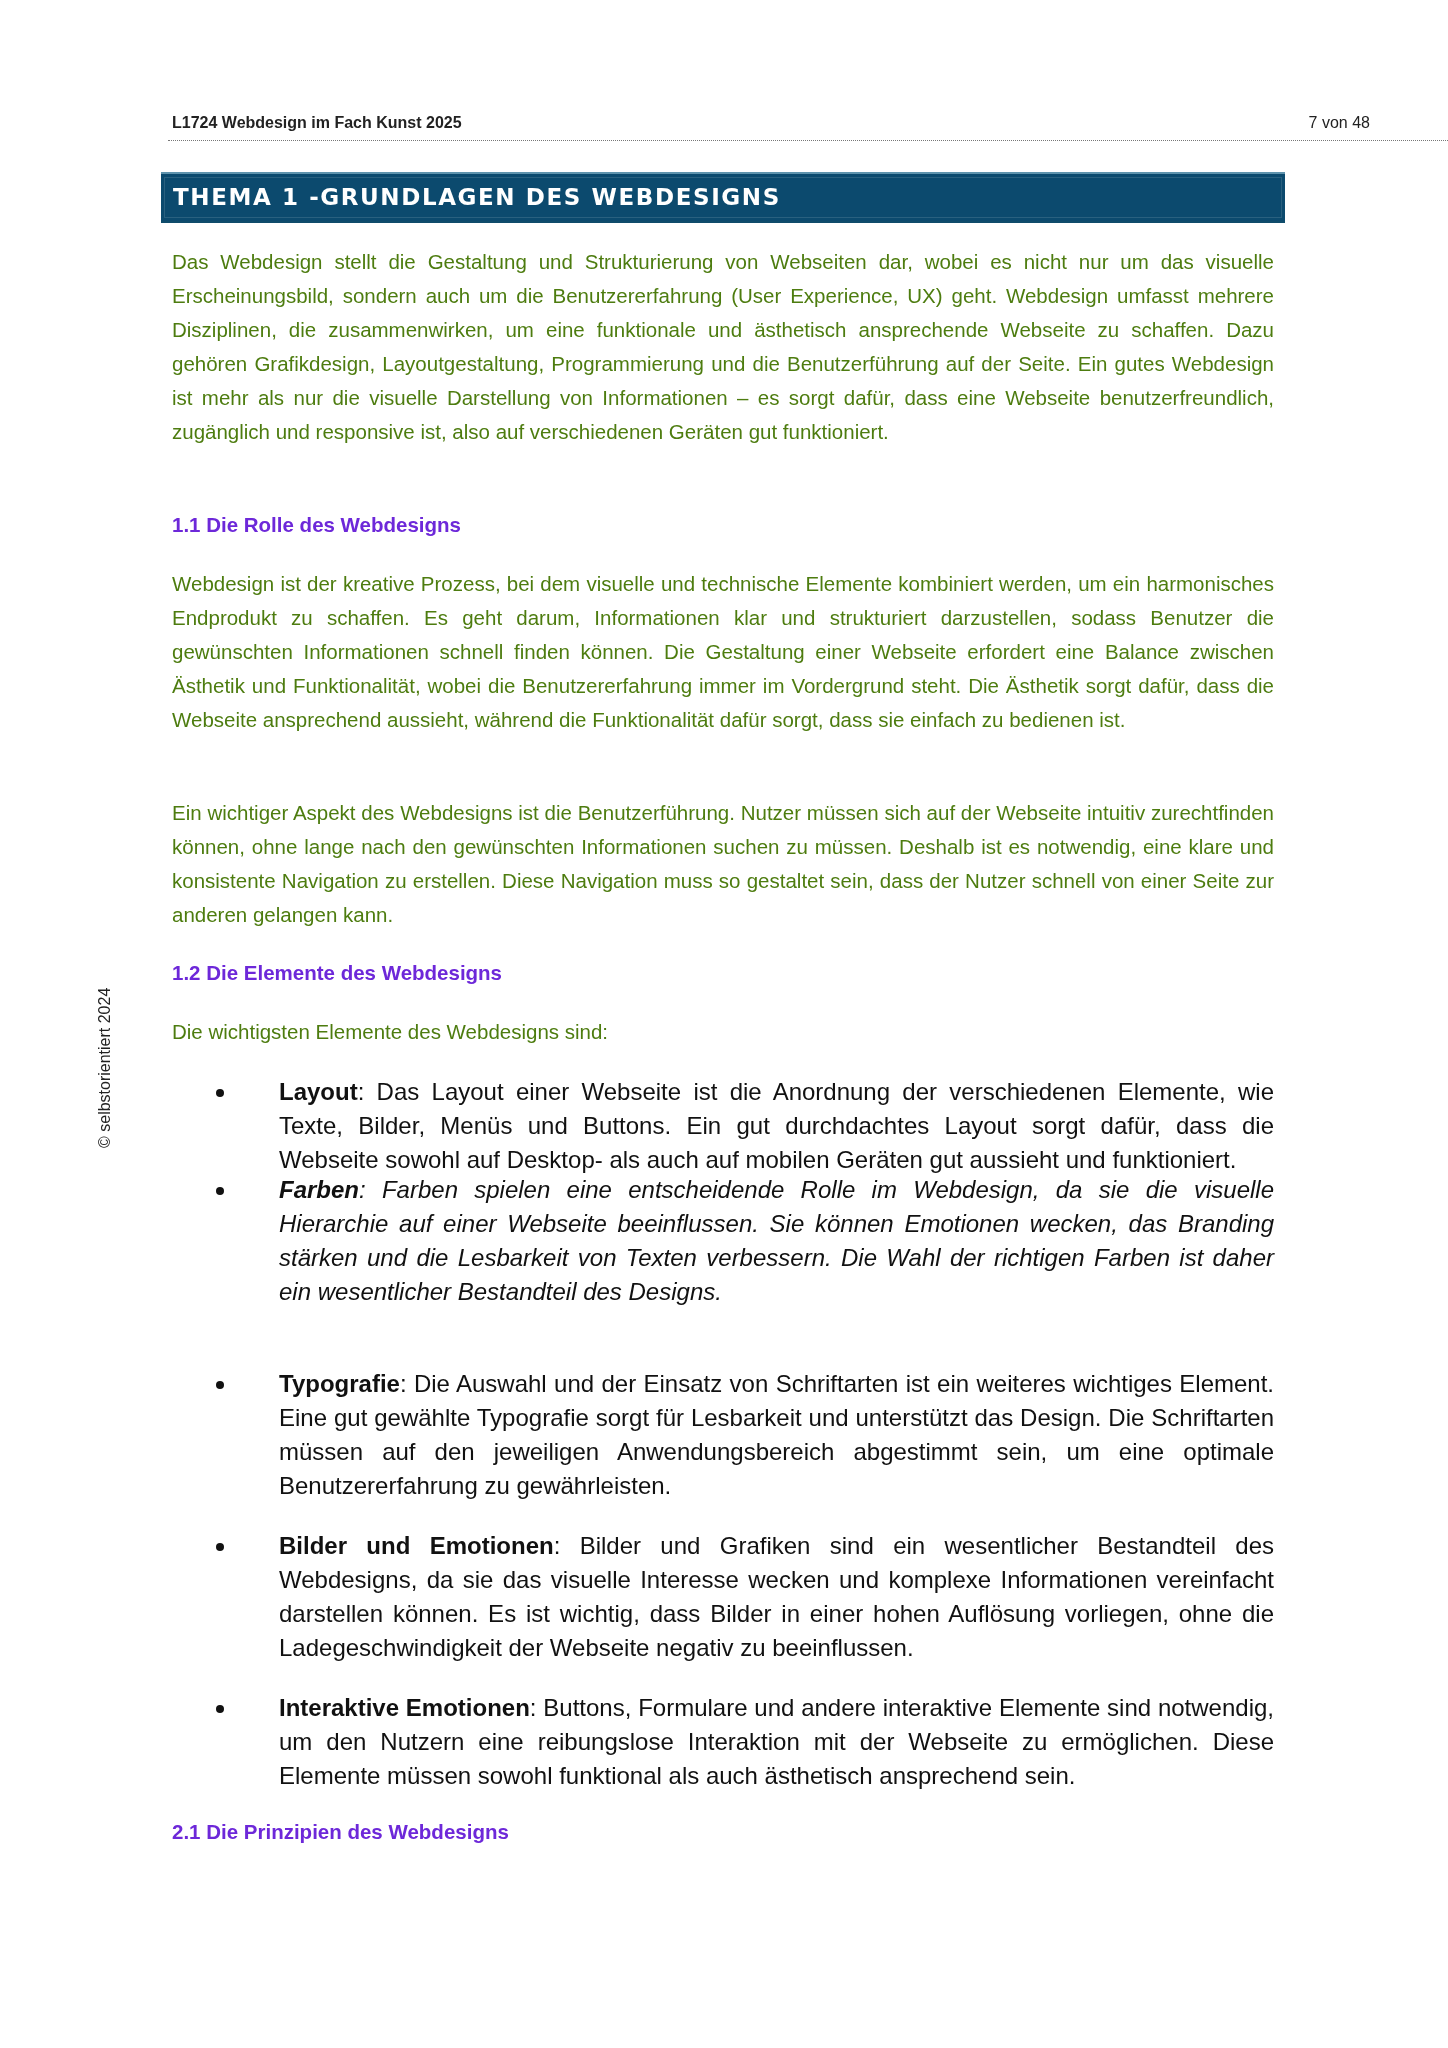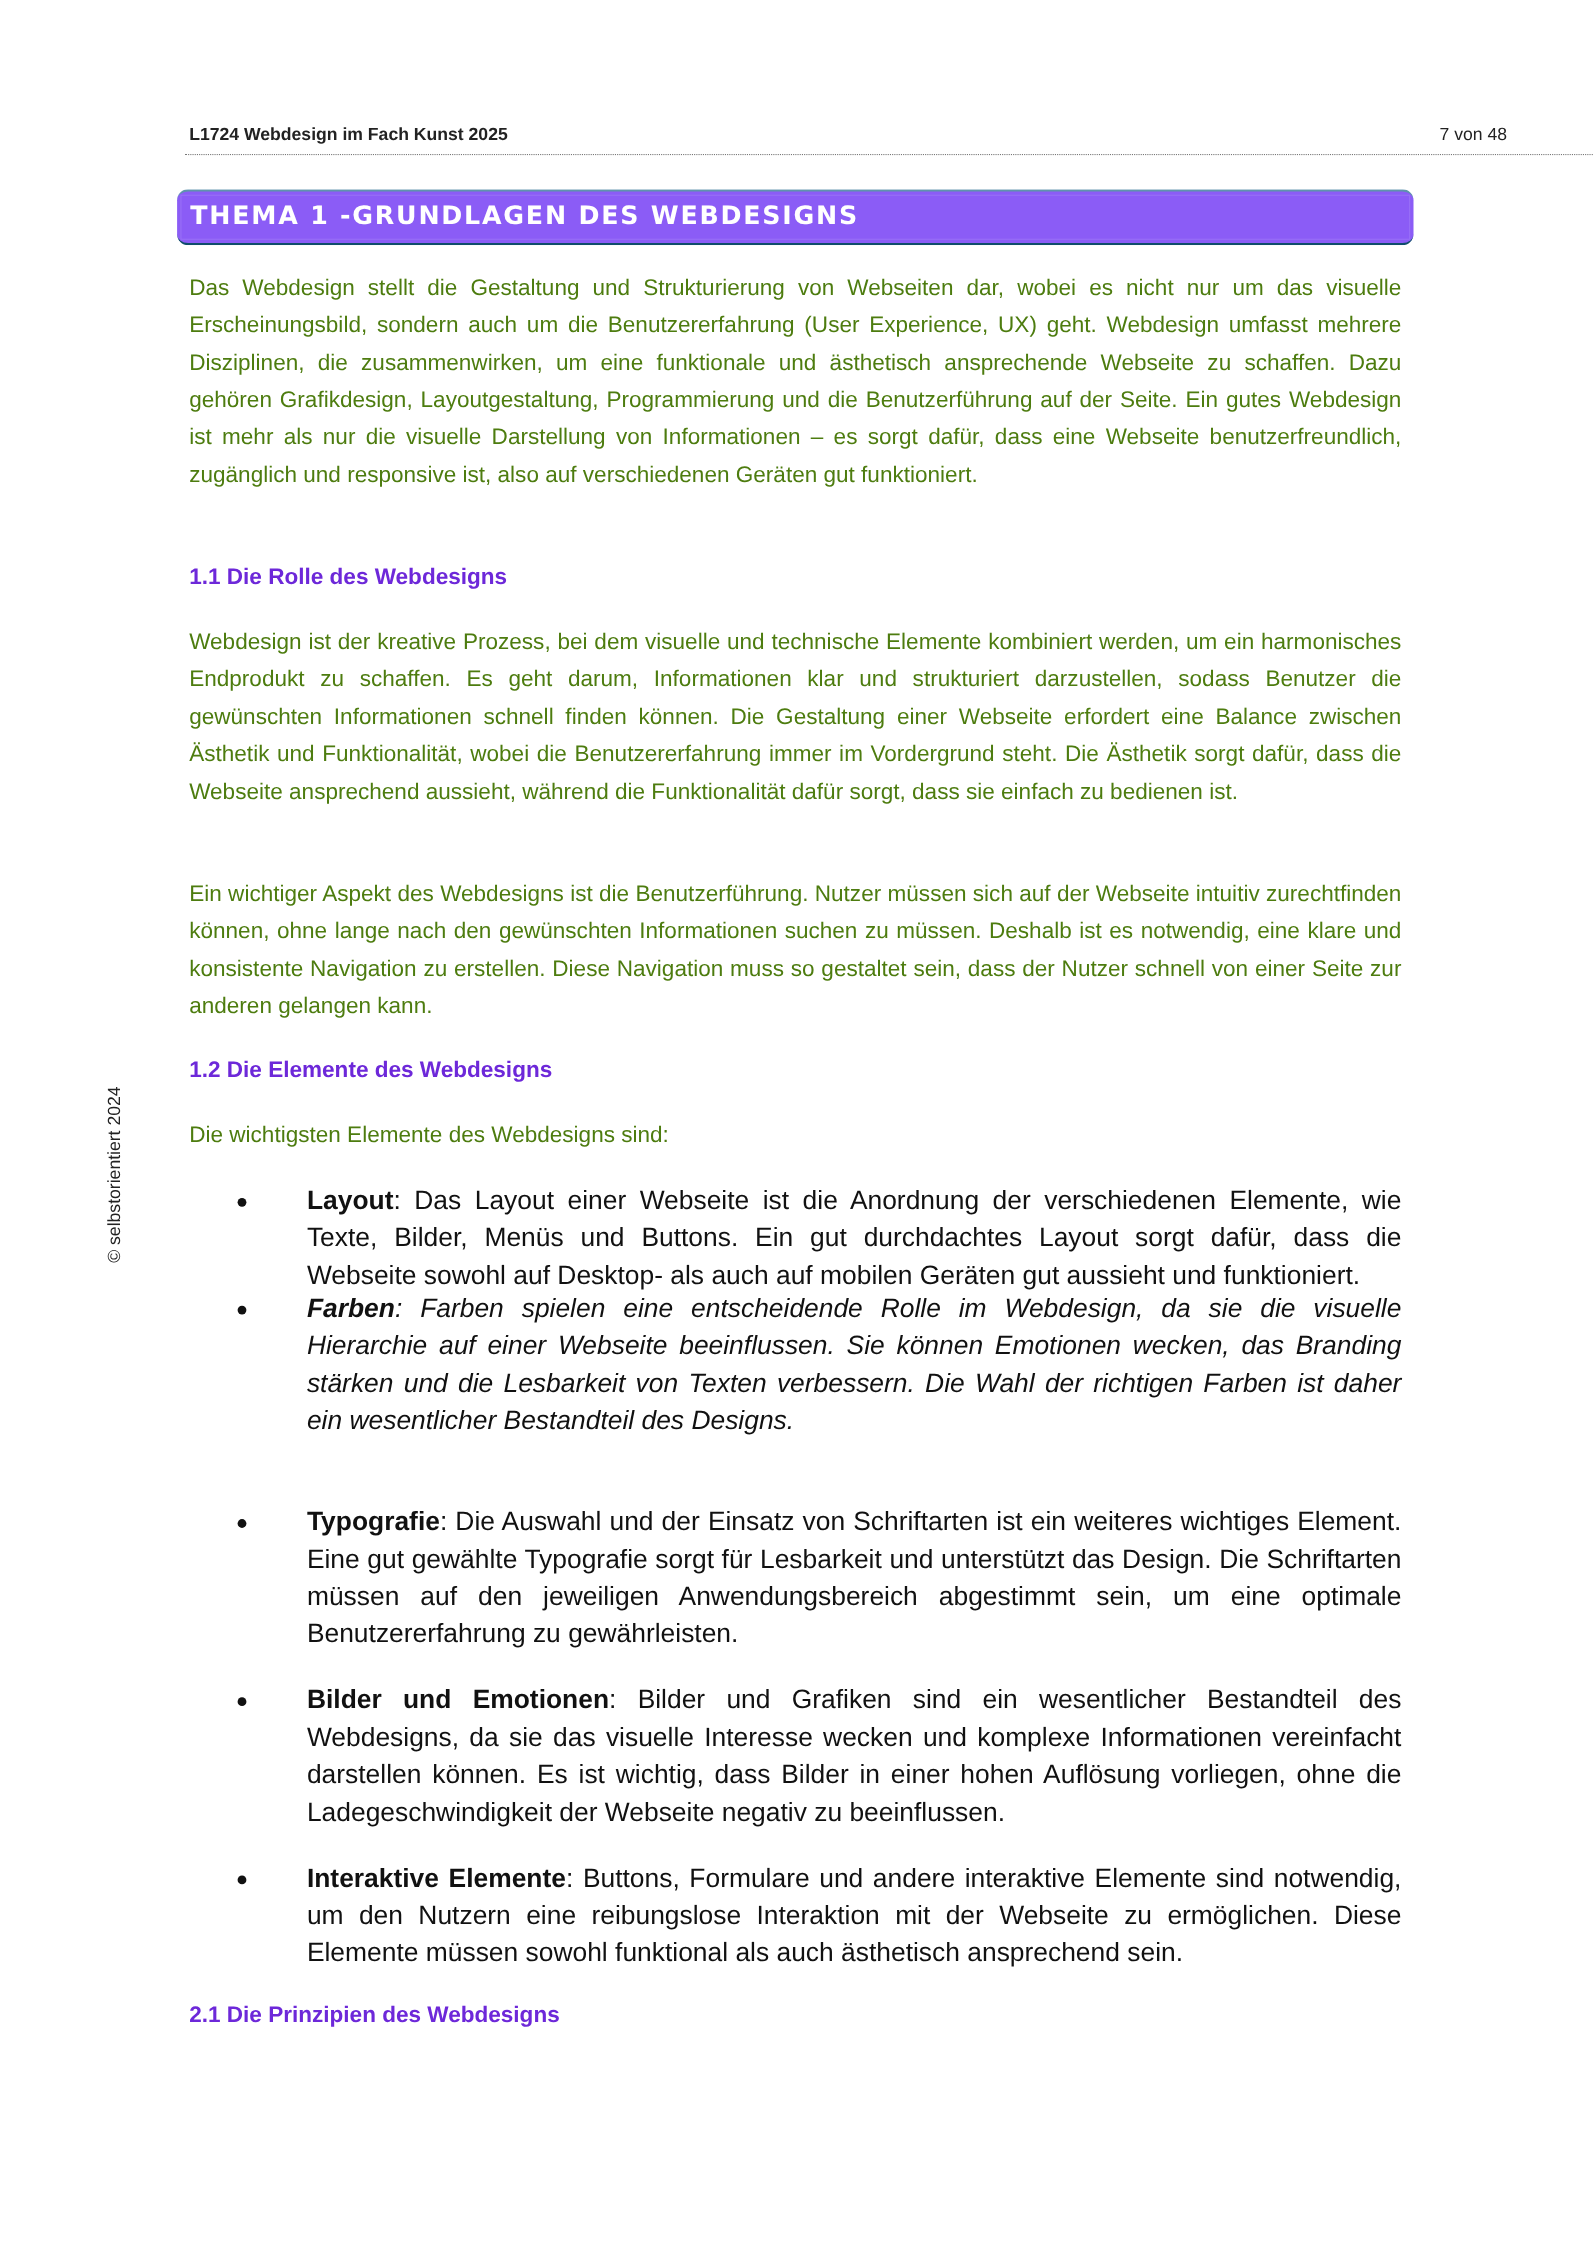--- a/index.html
+++ b/index.html
@@ -5,22 +5,22 @@
   html, body { margin: 0; padding: 0; background: #ffffff; }
   body { width: 1448px; height: 2048px; position: relative; overflow: hidden;
          font-family: "Liberation Sans", "DejaVu Sans", sans-serif; color: #111; }
   .header { position: absolute; left: 170px; top: 112px; width: 1200px; height: 26px;
             font-size: 16px; color: #222; font-family: "Liberation Sans", sans-serif; }
   .header .left { position: absolute; left: 2px; top: 2px; font-weight: bold; }
   .header .right { position: absolute; right: 0px; top: 2px; }
   .header-rule { position: absolute; left: 168px; top: 140px; width: 1280px; height: 0;
                  border-top: 1px dotted #777; }
   .thema { position: absolute; left: 161px; top: 172px; width: 1124px; height: 51px;
-           background: #8b5cf6; box-sizing: border-box;
-           border-top: 2px solid #5f93ad; border-bottom: 2px solid #0f4c6b; border-radius: 10px; }
+           background: #0c4a6e; box-sizing: border-box;
+           border-top: 2px solid #5f93ad; border-bottom: 2px solid #0f4c6b; }
   .thema::before { content: ""; position: absolute; left: 3px; right: 3px; top: 3px; bottom: 3px;
                    border: 1px solid rgba(255,255,255,0.12); }
   .thema span { position: absolute; left: 12px; top: 10px; color: #fff; font-weight: bold;
                 font-size: 23px; letter-spacing: 1.6px; font-family: "DejaVu Sans", sans-serif; }
   .body-text { position: absolute; left: 172px; width: 1102px; font-size: 20.5px; line-height: 34px;
                text-align: justify; color: #4d7c0f; font-family: "Liberation Sans Narrow", "Liberation Sans", sans-serif; }
   .h2 { position: absolute; left: 172px; font-size: 20.5px; font-weight: bold; color: #6d28d9; }
   .bullet-item { position: absolute; left: 172px; width: 1102px; }
   .bullet-item .dot { position: absolute; left: 44px; top: 14px; width: 8px; height: 8px;
                       border-radius: 50%; background: #111; }
@@ -71,16 +71,16 @@
   <div class="txt"><b>Typografie</b><span>: Die Auswahl und der Einsatz von Schriftarten ist ein weiteres wichtiges Element. Eine gut gewählte Typografie sorgt für Lesbarkeit und unterstützt das Design. Die Schriftarten müssen auf den jeweiligen Anwendungsbereich abgestimmt sein, um eine optimale Benutzererfahrung zu gewährleisten.</span></div>
 </div>
 
 <div class="bullet-item" style="top:1529px;">
   <span class="dot"></span>
   <div class="txt"><b>Bilder und Emotionen</b><span>: Bilder und Grafiken sind ein wesentlicher Bestandteil des Webdesigns, da sie das visuelle Interesse wecken und komplexe Informationen vereinfacht darstellen können. Es ist wichtig, dass Bilder in einer hohen Auflösung vorliegen, ohne die Ladegeschwindigkeit der Webseite negativ zu beeinflussen.</span></div>
 </div>
 
 <div class="bullet-item" style="top:1691px;">
   <span class="dot"></span>
-  <div class="txt"><b>Interaktive Elemente</b><span>: Buttons, Formulare und andere interaktive Elemente sind notwendig, um den Nutzern eine reibungslose Interaktion mit der Webseite zu ermöglichen. Diese Elemente müssen sowohl funktional als auch ästhetisch ansprechend sein.</span></div>
+  <div class="txt"><b>Interaktive Emotionen</b><span>: Buttons, Formulare und andere interaktive Elemente sind notwendig, um den Nutzern eine reibungslose Interaktion mit der Webseite zu ermöglichen. Diese Elemente müssen sowohl funktional als auch ästhetisch ansprechend sein.</span></div>
 </div>
 
 <div class="h2" style="top:1820px;">2.1 Die Prinzipien des Webdesigns</div>
 
 </body></html>

